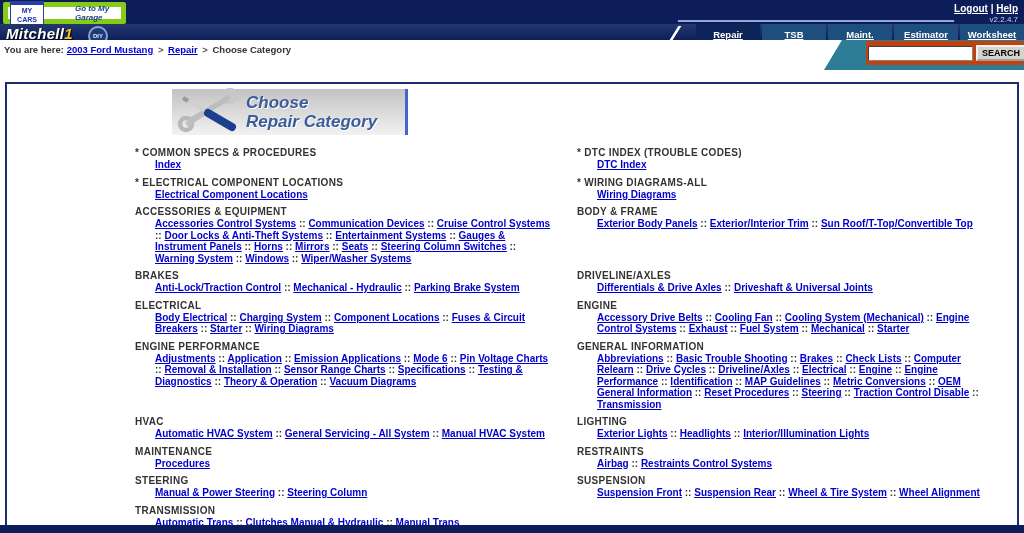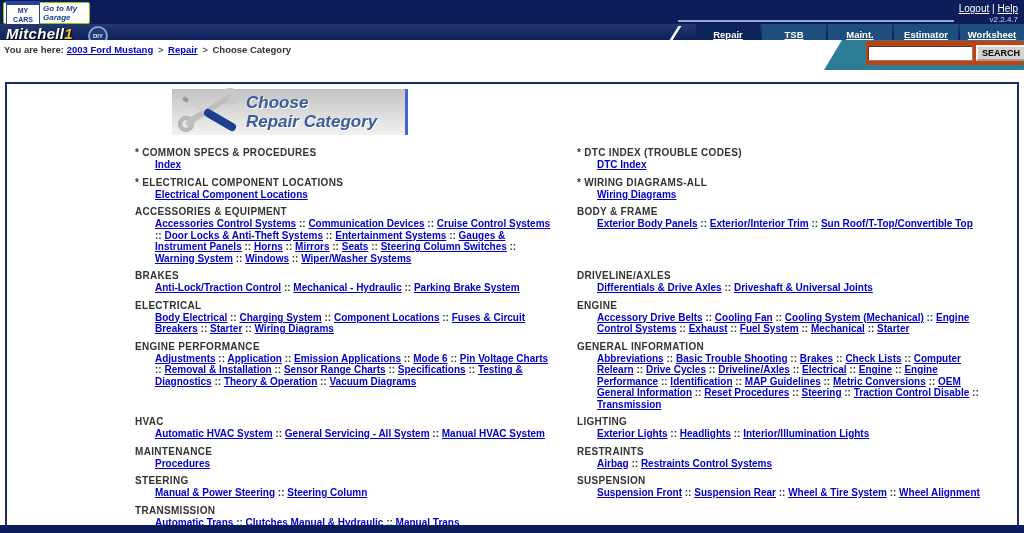--- a/index.html
+++ b/index.html
@@ -2,29 +2,29 @@
 <html><head>
 <meta charset="utf-8">
 <style>
   * { margin:0; padding:0; box-sizing:border-box; }
   html,body { width:1024px; height:533px; overflow:hidden; background:#fff;
               font-family:"Liberation Sans", sans-serif; }
 
   
   .topbar { position:relative; height:24px; background:#0d1d5a; }
   .mycars-btn { position:absolute; left:3px; top:2px; height:22px; background:#fff;
-                border:1px solid #84cc16; border-radius:2px; display:flex; align-items:center;
-                padding:1px 4px 1px 2px; cursor:pointer; }
+                border:5px solid #84cc16; border-radius:2px; display:flex; align-items:center;
+                padding:1px 4px 1px 2px; cursor:pointer;gap:28px; }
   .plate { border:1px solid #2a3f9f; width:34px; margin-right:3px; background:#fff; }
   .plate-top { height:4px; background:#2a3f9f; border-bottom:1px solid #fff; }
   .plate-text { font-size:7px; font-weight:bold; color:#2233aa; text-align:center; line-height:9px; }
   .garage-text { font-size:8px; font-weight:bold; font-style:italic; color:#1c3f8f;
                  line-height:9px; width:42px; }
   .top-right { position:absolute; right:6px; top:3px; text-align:right; }
-  .top-links { font-size:10px; font-weight:normal; color:#fff; }
+  .top-links { font-size:10px; font-weight:bold; color:#fff; }
   .top-links a { color:#fff; text-decoration:underline; cursor:pointer; }
   .version { font-size:8px; color:#cdd5ee; margin-top:1px; }
 
   
   .brandbar { position:relative; height:16px;
               background:linear-gradient(to bottom,#24386e,#0e1f5c); }
   .logo { position:absolute; left:6px; top:1px; }
   .logo-main { font-size:15px; font-weight:bold; font-style:italic; color:#fff;
                letter-spacing:.3px; text-shadow:1px 1px 1px #000; }
   .logo-one { color:#f5c518; }

